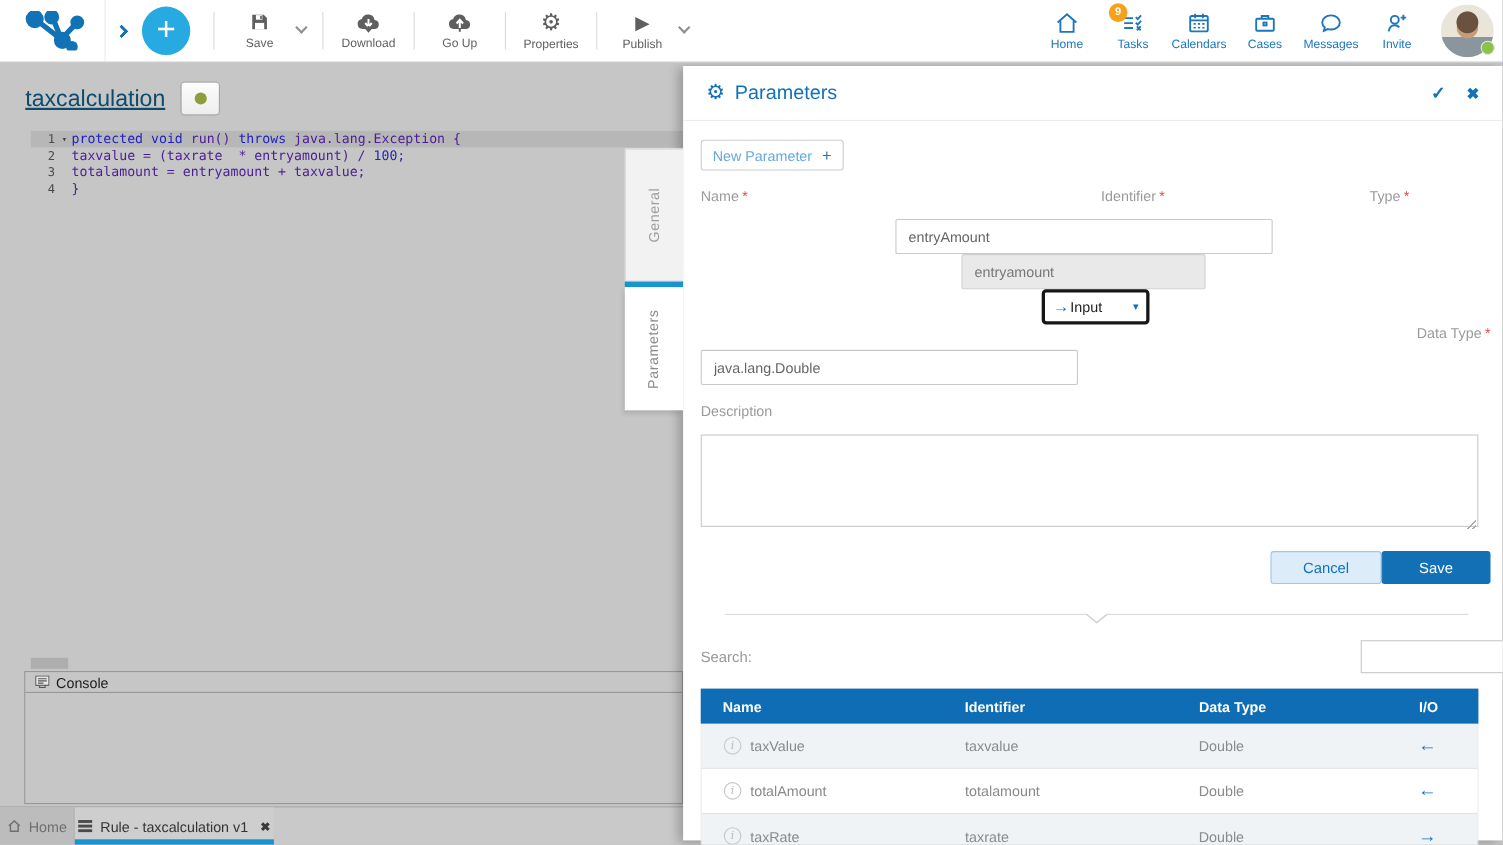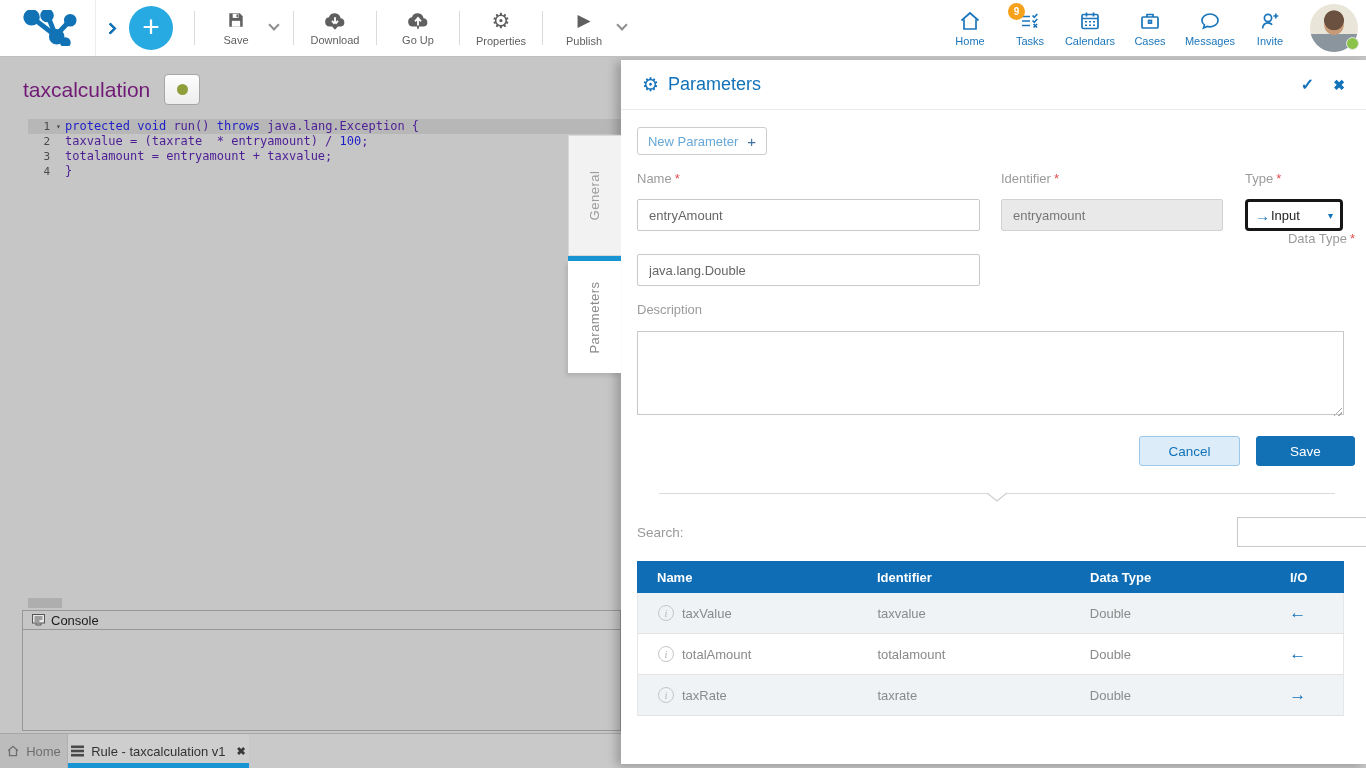--- a/index.html
+++ b/index.html
@@ -36,21 +36,21 @@
               radial-gradient(circle at 50% 34%, #6b5140 0 24%, transparent 26%),
               radial-gradient(circle at 50% 44%, #c89b78 0 26%, transparent 28%),
               linear-gradient(#e9e5d9 0 62%, #8a959e 62%); }
   .presence-dot { position:absolute; right:-1px; bottom:2px; width:13px; height:13px; border-radius:50%;
                   background:#8bc34a; border:1px solid #e6e6e6; }
 
   
   .workspace { position:absolute; top:57px; left:0; right:0; bottom:0; background:#c6c6c6; }
 
   .doc-title { position:absolute; left:23px; top:17px; display:flex; align-items:center; gap:14px; }
-  .doc-title h1 { font-size:21px; font-weight:400; color:#701a75; }
+  .doc-title h1 { font-size:21px; font-weight:400; color:#0c4a6e;text-decoration:underline; }
   .status-btn { width:36px; height:31px; background:linear-gradient(#fdfdfd,#ededed);
                 border:1px solid #a6a6a6; border-radius:4px;
                 display:flex; align-items:center; justify-content:center; }
   .status-dot { width:11px; height:11px; border-radius:50%; background:#8f9d3a; }
 
   
   .code-area { position:absolute; left:28px; top:62px; width:593px; }
   .code-line { display:flex; height:15px; line-height:15px;
                font-family:"DejaVu Sans Mono", monospace; font-size:12px; }
   .code-line.active { background:#b7b7b7; }
@@ -96,38 +96,38 @@
 
   .panel-body { padding:17px 11px 0 16px; }
   .btn-newparam { width:130px; height:28px; border:1px solid #ccc; border-radius:3px; background:#fff;
                   display:flex; align-items:center; justify-content:center; gap:9px; cursor:default; }
   .btn-newparam .lbl { color:#66a8d8; font-size:13px; }
   .btn-newparam .plus { color:#3d6f9e; font-size:15px; }
 
   .col0 { width:343px; margin-right:21px; } .col1 { width:222px; margin-right:22px; } .col2 { width:98px; }
   .form-labels { display:flex; margin-top:16px; font-size:13px; color:#9b9b9b; }
   .req { color:#e25050; margin-left:3px; }
-  .form-inputs { display:flex; margin-top:13px; align-items:center; }
+  .form-inputs { display:flex; margin-top:13px; align-items:center;flex-direction:column; }
   .inp { height:32px; border:1px solid #c9c9c9; border-radius:2px; padding:0 11px; font-size:13px;
          color:#666; background:#fff; width:100%; font-family:"Liberation Sans", sans-serif; outline:none; }
   .inp.disabled { background:#e9e9e9; border-color:#d2d2d2; color:#777; }
   .select-type { height:32px; border:3px solid #161616; border-radius:4px; background:#fff;
                  display:flex; align-items:center; padding:0 7px; }
   .select-type .arr { color:#1272b9; font-weight:bold; font-size:15px; }
   .select-type .val { font-size:13px; color:#222; margin-left:1px; }
   .select-type .caret { margin-left:auto; color:#1272b9; font-size:10px; }
   .lbl { font-size:13px; color:#9b9b9b; }
   .mt12 { margin-top:0;text-align:right; } .mt16 { margin-top:16px; } .mt8 { margin-top:8px;border-radius:13px; }
   .desc-wrap { position:relative; margin-top:14px; width:707px; }
   .desc-box { width:707px; height:84px; border:1px solid #c9c9c9; resize:none; outline:none;
               font-family:"Liberation Sans", sans-serif; font-size:13px; padding:6px 9px; color:#555; }
   .grip { position:absolute; right:2px; bottom:3px; width:10px; height:10px;
           background:repeating-linear-gradient(-45deg, transparent 0 2px, #ababab 2px 3px);
           clip-path:polygon(100% 0, 100% 100%, 0 100%); }
-  .actions { display:flex; justify-content:flex-end; gap:16px; margin-top:17px; }
+  .actions { display:flex; justify-content:flex-end; gap:0; margin-top:17px; }
   .btn-cancel { width:101px; height:30px; background:#dcedf9; border:1px solid #9cc7e8; border-radius:3px;
                 color:#1272b9; font-size:13.5px; display:flex; align-items:center; justify-content:center; }
   .btn-save { width:99px; height:30px; background:#1270b5; border:1px solid #1270b5; border-radius:3px;
               color:#fff; font-size:13.5px; display:flex; align-items:center; justify-content:center; }
 
   .divider { display:flex; align-items:flex-start; margin:26px 20px 0 22px; height:12px; }
   .divider .line { flex:1; height:1px; background:#dadada; margin-top:1px; }
   .divider .chev-v { width:20px; height:10px; }
 
   .search-row { display:flex; justify-content:space-between; align-items:center; gap:9px;

